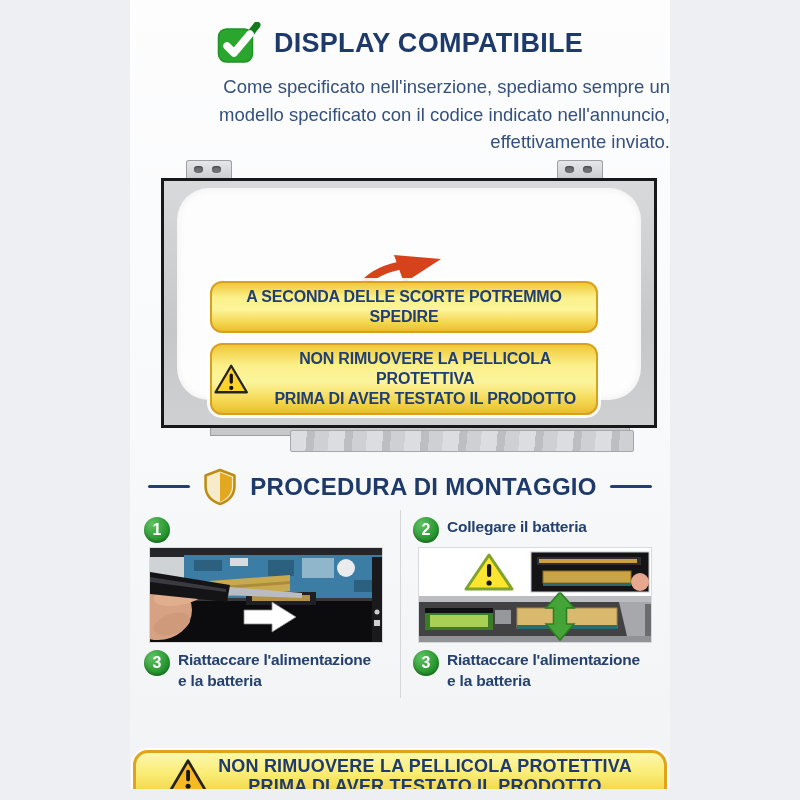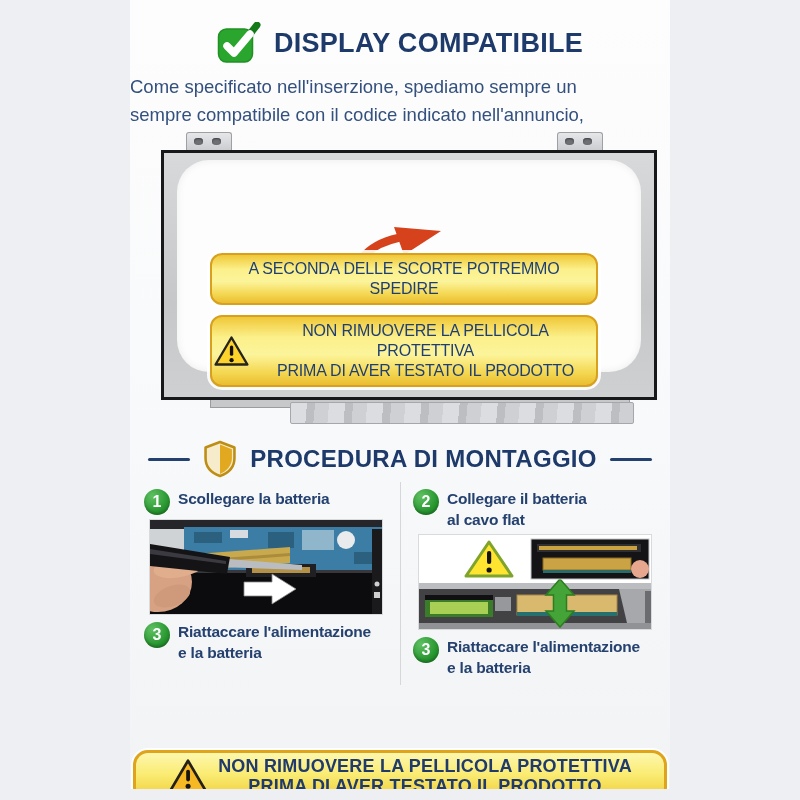--- a/index.html
+++ b/index.html
@@ -10,21 +10,21 @@
     -webkit-font-smoothing:antialiased;
   }
   .page{
     position:relative;width:540px;height:789px;margin:0 auto;overflow:hidden;
     background:linear-gradient(180deg,#fdfdfe 0%,#f8f9fa 55%,#f2f3f5 100%);
   }
   
   .hdr{display:flex;align-items:center;justify-content:center;gap:13px;padding-top:22px}
   .hdr h1{margin:0;font-size:27px;font-weight:bold;color:#1d3a6b;letter-spacing:.3px}
   
-  .intro{margin-top:9px;text-align:left;color:#33507e;font-size:18.5px;line-height:27.5px}
+  .intro{margin-top:9px;text-align:right;color:#33507e;font-size:18.5px;line-height:27.5px}
   
   .hero{position:relative;height:296px;margin-top:2px}
   .bracket{position:absolute;top:2px;width:44px;height:20px;z-index:1;
     background:linear-gradient(180deg,#e6e7e9,#c8c9cc);
     border:1px solid #9fa0a3;border-bottom:none;border-radius:3px 3px 0 0}
   .b-left{left:56px}.b-right{left:427px}
   .hole{position:absolute;top:5px;width:9px;height:7px;background:#6f7073;border-radius:45%;
     box-shadow:inset 0 1px 2px #3c3d40}
   .hole.h1{left:7px}.hole.h2{left:25px}
   .panel{position:absolute;left:31px;top:20px;width:496px;height:250px;z-index:2;
@@ -35,21 +35,21 @@
   .lip{position:absolute;left:80px;top:268px;width:420px;height:10px;z-index:1;
     background:#c7c8ca;border:1px solid #9b9c9f;box-sizing:border-box}
   .foil{position:absolute;left:160px;top:272px;width:344px;height:22px;z-index:1;
     background:repeating-linear-gradient(95deg,#dcdde0 0 16px,#bdbec1 16px 24px,#cfd0d3 24px 38px);
     border:1px solid #a6a7aa;border-radius:2px;box-sizing:border-box}
   .red-arrow{position:absolute;left:182px;top:72px}
   .plabel{position:absolute;left:46px;width:388px;box-sizing:border-box;
     border:2px solid #d8a01d;border-radius:12px;padding:4px 2px;
     background:linear-gradient(180deg,#f0c838 0%,#fbf08a 30%,#fcf49b 55%,#f4d751 82%,#eabd31 100%);
     box-shadow:0 0 0 3px rgba(255,255,255,.9);
-    text-align:center;color:#1f3f74;font-weight:normal;font-size:16px;line-height:20px;letter-spacing:-.2px}
+    text-align:center;color:#1f3f74;font-weight:bold;font-size:16px;line-height:20px;letter-spacing:-.2px}
   .plabel1{top:100px}
   .plabel2{top:162px;display:flex;align-items:center;justify-content:center;gap:8px}
   
   .proc{display:flex;align-items:center;justify-content:center;gap:13px;margin-top:14px}
   .proc .line{width:42px;height:3px;background:#24406e;border-radius:2px}
   .proc h2{margin:0;font-size:24px;font-weight:bold;color:#1d3a6b;letter-spacing:.3px}
   
   .cols{display:flex;margin-top:4px;padding:0 2px}
   .col{width:50%;box-sizing:border-box;padding:2px 4px}
   .col + .col{border-left:1px solid #d6d7da}
@@ -78,21 +78,22 @@
     <svg width="44" height="42" viewBox="0 0 44 42">
       <rect x="1.5" y="7" width="34" height="33" rx="8" fill="#2aa62e" stroke="#1f9123" stroke-width="1.5"></rect>
       <path d="M33,12 40,3" stroke="#157a19" stroke-width="7" stroke-linecap="round" fill="none"></path>
       <path d="M10,24 L17,31 L33,12" stroke="#ffffff" stroke-width="7.5" stroke-linecap="round" stroke-linejoin="round" fill="none"></path>
     </svg>
     <h1>DISPLAY COMPATIBILE</h1>
   </div>
 
   <div class="intro">
     <div>Come specificato nell'inserzione, spediamo sempre un</div>
-    <div>sempre compatibile con il codice indicato nell'annuncio,</div>
+    <div>modello specificato con il codice indicato nell'annuncio,</div>
+    <div>effettivamente inviato.</div>
   </div>
 
   <div class="hero">
     <div class="bracket b-left">
       <span class="hole h1"></span>
       <span class="hole h2"></span>
     </div>
     <div class="bracket b-right">
       <span class="hole h1"></span>
       <span class="hole h2"></span>
@@ -135,21 +136,20 @@
     <h2>PROCEDURA DI MONTAGGIO</h2>
     <span class="line"></span>
   </div>
 
   <div class="cols">
 
     <div class="col">
       <div class="step">
         <span class="num">1</span>
         <div class="stxt">
-          <div>Scollegare la batteria</div>
         </div>
       </div>
 
       <svg class="photo" width="232" height="94" viewBox="0 0 232 94">
         <rect width="232" height="94" fill="#cfd3d6"></rect>
         <rect width="232" height="9" fill="#26262a"></rect>
         <rect x="34" y="7" width="198" height="46" fill="#3b7da4"></rect>
         <rect x="44" y="12" width="28" height="11" fill="#2b607f"></rect>
         <rect x="80" y="10" width="18" height="8" fill="#d7dce0"></rect>
         <rect x="118" y="12" width="26" height="16" fill="#2b607f"></rect>
@@ -183,21 +183,20 @@
           <div>e la batteria</div>
         </div>
       </div>
     </div>
 
     <div class="col">
       <div class="step">
         <span class="num">2</span>
         <div class="stxt">
           <div>Collegare il batteria</div>
-          <div>al cavo flat</div>
         </div>
       </div>
 
       <svg class="photo" width="232" height="94" viewBox="0 0 232 94">
         <rect width="232" height="94" fill="#ffffff"></rect>
         <rect y="48" width="232" height="46" fill="#bcbdc0"></rect>
         <rect y="54" width="232" height="34" fill="#424245"></rect>
         <rect y="88" width="232" height="6" fill="#919295"></rect>
         <rect x="6" y="60" width="68" height="22" fill="#3a7c28"></rect>
         <rect x="6" y="60" width="68" height="5" fill="#101013"></rect>

